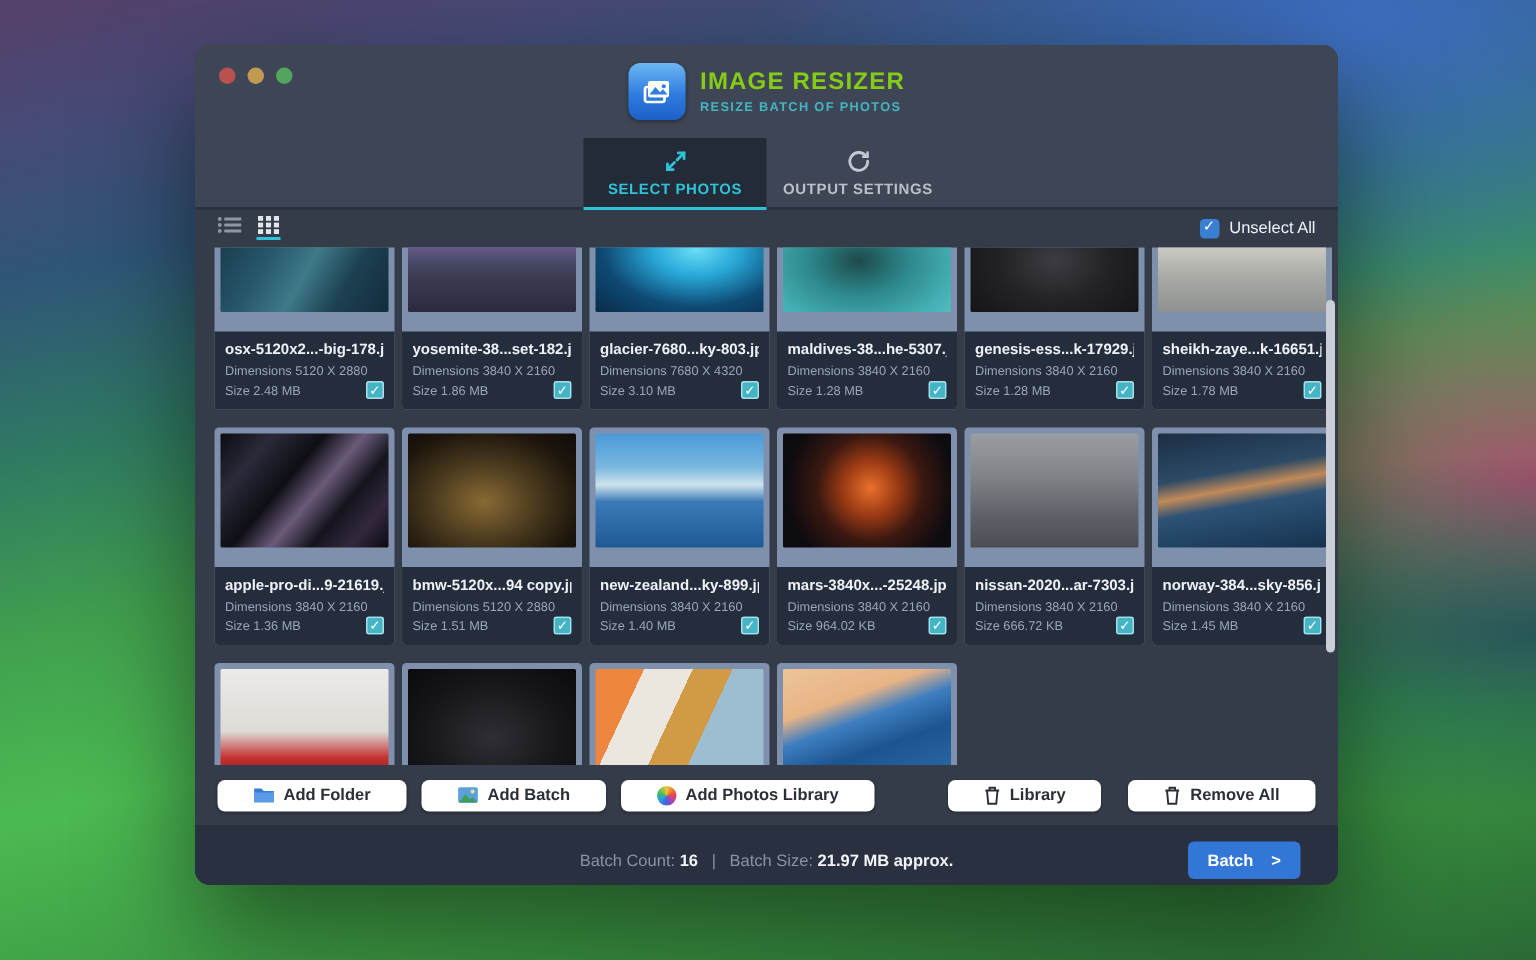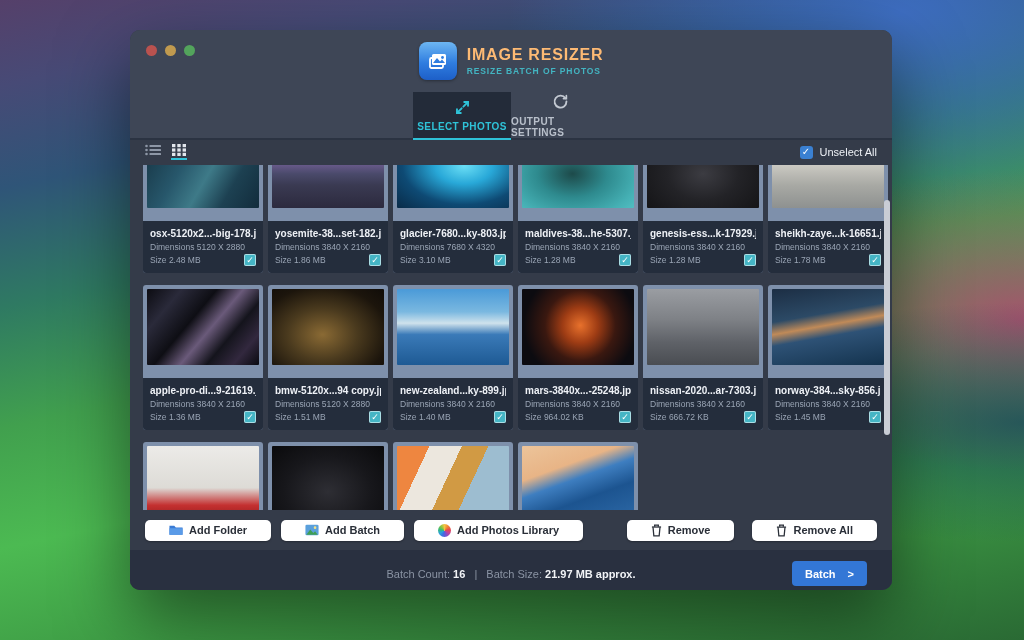--- a/index.html
+++ b/index.html
@@ -16,26 +16,26 @@
 
   
   .titlebar { position:relative; height:62px; background:#3e4656; }
   .lights { position:absolute; left:16px; top:15px; display:flex; gap:8px; }
   .light { width:11px; height:11px; border-radius:50%; }
   .light.red{ background:#b9524f; } .light.yellow{ background:#c09a4f; } .light.green{ background:#53a45c; }
   .brand { display:flex; justify-content:center; align-items:center; gap:10px; padding-top:12px; }
   .app-icon { width:38px; height:38px; border-radius:8px; background:linear-gradient(180deg,#6db6f2 0%,#2f7de0 55%,#1d5fc8 100%);
     display:flex; align-items:center; justify-content:center; box-shadow:0 1px 3px rgba(0,0,0,.35); }
   .brand-text { display:flex; flex-direction:column; gap:2px; }
-  .app-title { font-size:16px; font-weight:bold; color:#fdba74; letter-spacing:.8px; }
+  .app-title { font-size:16px; font-weight:bold; color:#84cc16; letter-spacing:.8px; }
   .app-subtitle { font-size:8.5px; font-weight:bold; color:#43b4c1; letter-spacing:.9px; }
 
   
   .tabs { height:48px; background:#3e4656; display:flex; justify-content:center; border-bottom:2px solid #2b3342; }
-  .tab { width:98px; display:flex; flex-direction:column; align-items:center; justify-content:center; gap:5px;
+  .tab { width:122px; display:flex; flex-direction:column; align-items:center; justify-content:center; gap:5px;
     color:#b9c0cb; font-size:10px; font-weight:bold; letter-spacing:.4px; cursor:default; }
   .tab.active { background:#232b39; color:#2fc3d8; border-bottom:2px solid #2fc3d8; margin-bottom:-2px; }
   .tab .tico { height:18px; display:flex; align-items:center; }
 
   
   .content { background:#343b49; }
   .toolbar { height:20px; margin-top:2px; padding:0 15px; display:flex; align-items:center; }
   .viewbtn { margin-right:10px; display:flex; flex-direction:column; align-items:center; }
   .viewbtn .uline { width:16px; height:2px; margin-top:2px; background:transparent; }
   .viewbtn.active .uline { background:#2fc3d8; }
@@ -353,21 +353,21 @@
           <span class="pinwheel"></span>
           <span>Add Photos Library</span>
         </div>
         <div class="right">
           <div class="btn-white">
             <svg width="11" height="13" viewBox="0 0 12 14" fill="none" stroke="#2a2f38" stroke-width="1.4">
               <path d="M1 3.2h10"></path>
                 <path d="M4 3V1.2h4V3"></path>
                 <path d="M2.2 3.5l.9 9.3h5.8l.9-9.3"></path>
             </svg>
-            <span>Remove</span>
+            <span>Library</span>
           </div>
           <div class="btn-white">
             <svg width="11" height="13" viewBox="0 0 12 14" fill="none" stroke="#2a2f38" stroke-width="1.4">
               <path d="M1 3.2h10"></path>
                 <path d="M4 3V1.2h4V3"></path>
                 <path d="M2.2 3.5l.9 9.3h5.8l.9-9.3"></path>
             </svg>
             <span>Remove All</span>
           </div>
         </div>

